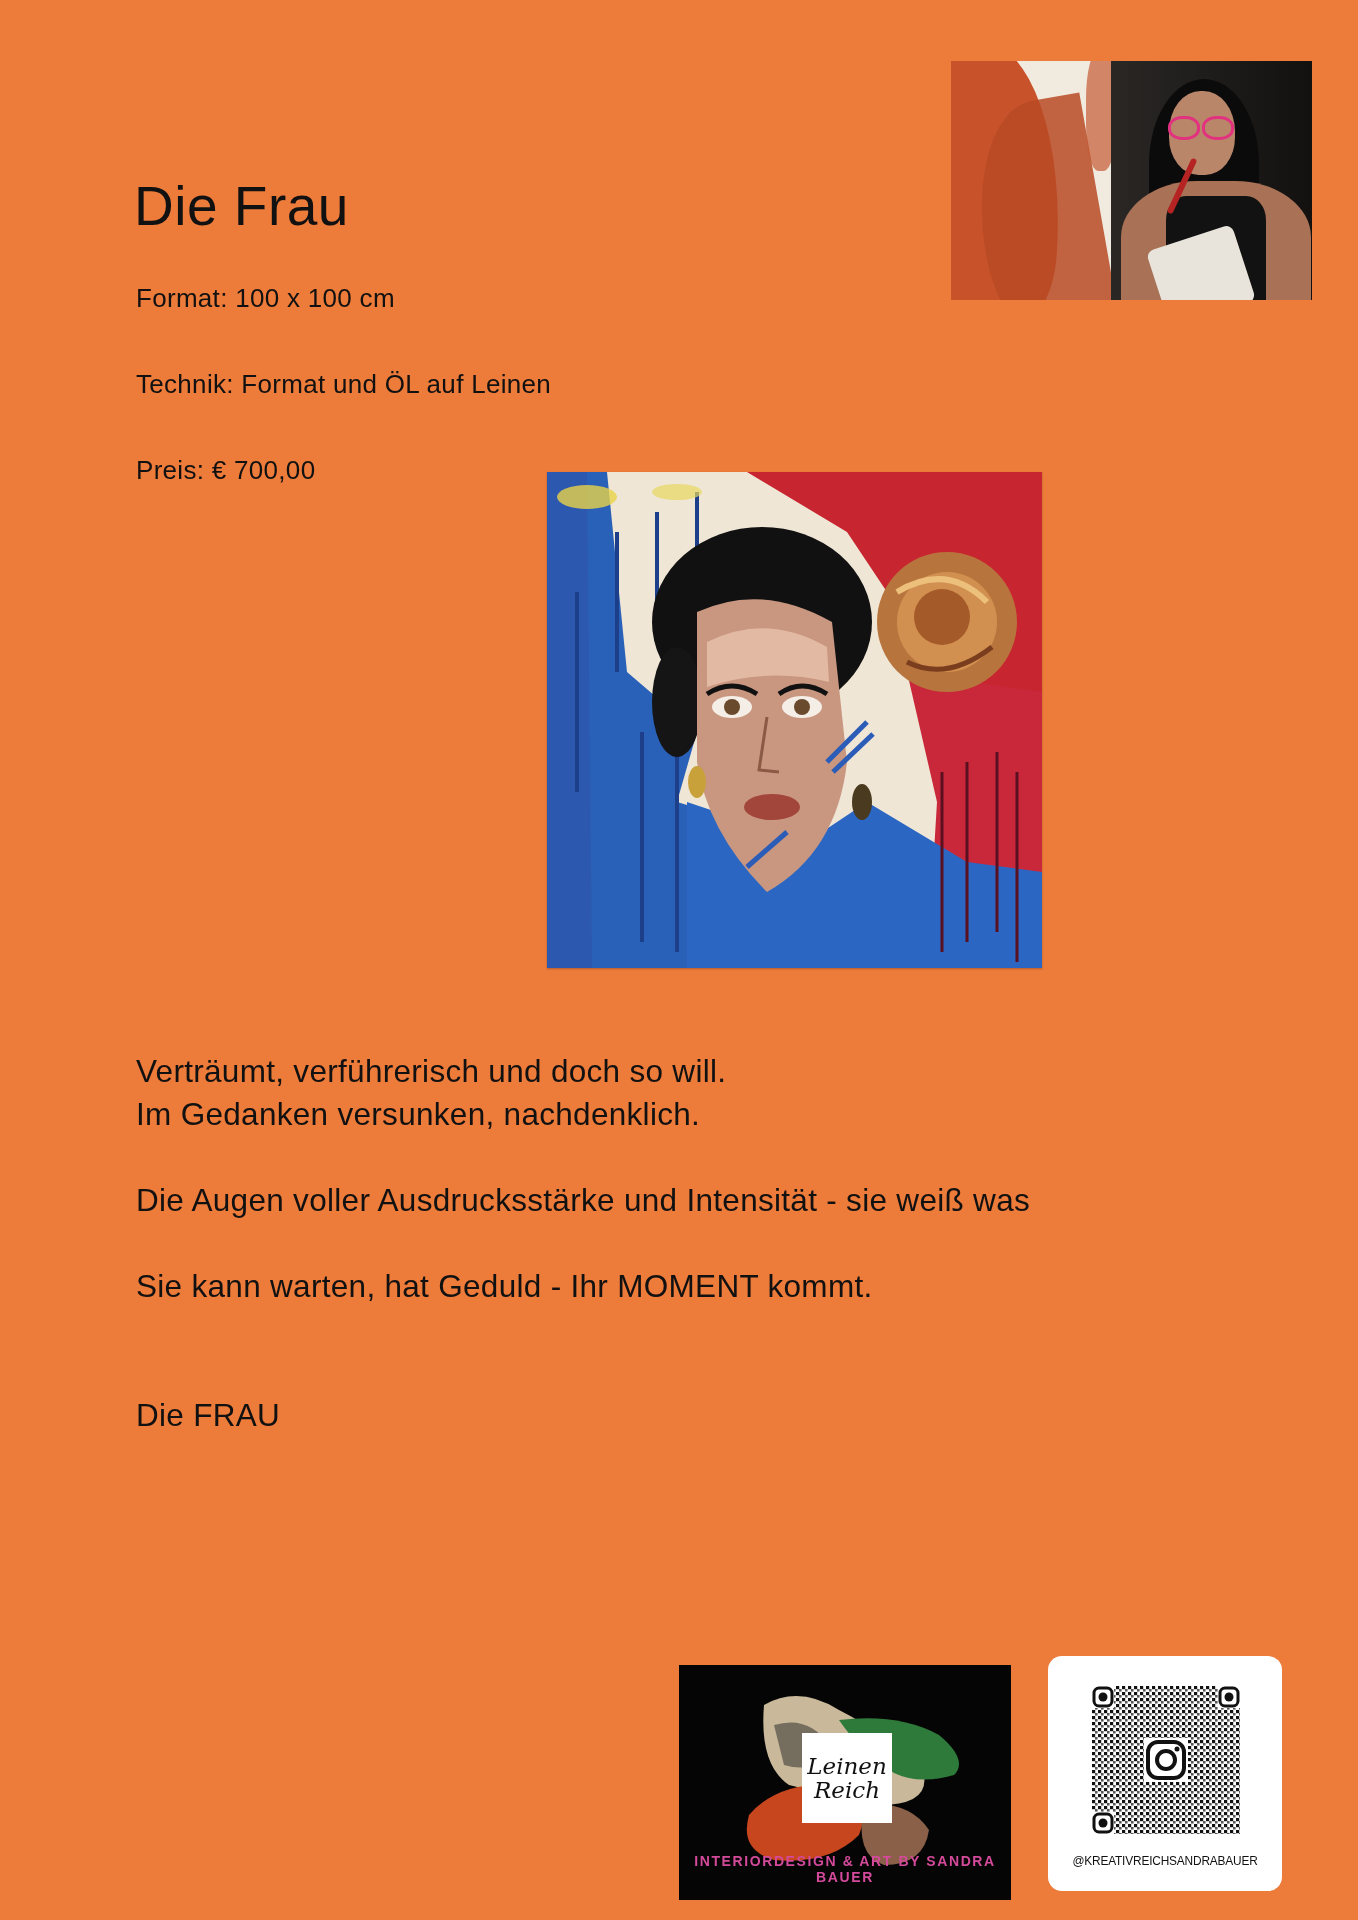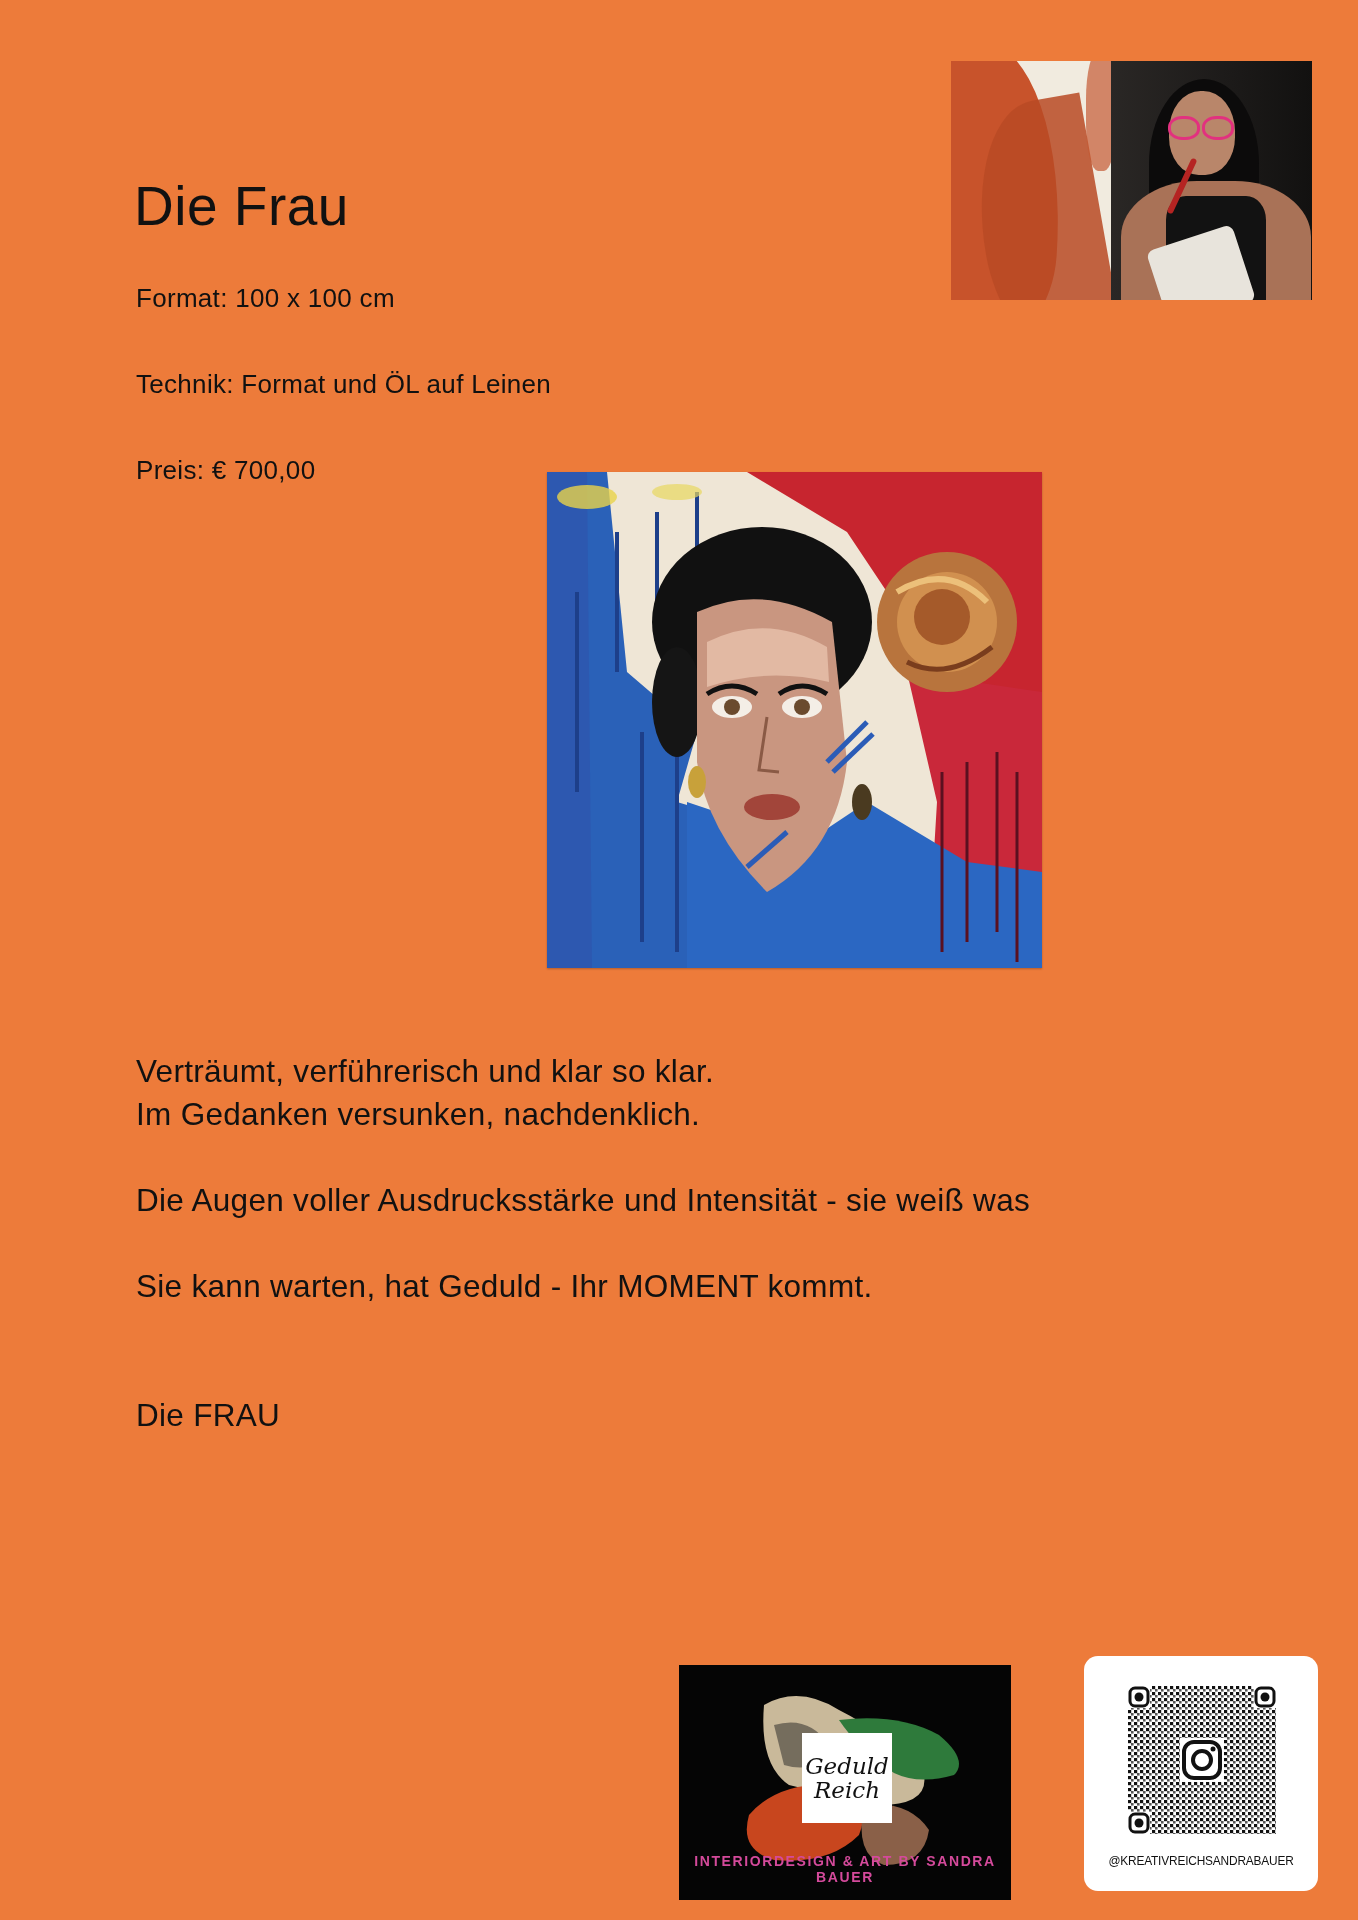--- a/index.html
+++ b/index.html
@@ -114,21 +114,21 @@
       position: absolute; left: 123px; top: 68px; width: 90px; height: 90px;
       background: #fff;
       display: flex; flex-direction: column; align-items: center; justify-content: center;
       font-family: "DejaVu Serif", serif; font-style: italic;
       font-size: 23px; line-height: 24px; color: #111;
     }
 
     
     .qr-card {
       left: 1048px; top: 1656px; width: 234px; height: 235px;
-      background: #fff; border-radius: 14px; margin-left: 36px;
+      background: #fff; border-radius: 14px;
     }
     .qr-card .qr {
       position: absolute; left: 44px; top: 30px; width: 148px; height: 148px;
     }
     .qr-card .handle {
       position: absolute; left: 0; right: 0; top: 197px;
       text-align: center; font-size: 13.5px; color: #111; letter-spacing: -0.2px;
       font-family: "Liberation Sans", "DejaVu Sans", sans-serif;
       transform: scaleX(0.88);
     }
@@ -217,41 +217,41 @@
     <circle cx="395" cy="145" r="28" fill="#a55a2a"></circle>
     <path d="M350,120 Q400,90 440,130" stroke="#ecc07a" stroke-width="6" fill="none"></path>
     <path d="M360,190 Q400,210 445,175" stroke="#7a3d1d" stroke-width="5" fill="none"></path>
 
     <ellipse cx="150" cy="310" rx="9" ry="16" fill="#c8a13a"></ellipse>
     <ellipse cx="315" cy="330" rx="10" ry="18" fill="#4a3a20"></ellipse>
   </svg>
 </div>
 
 <div class="abs desc">
-  <p>Verträumt, verführerisch und klar so klar.</p>
+  <p>Verträumt, verführerisch und doch so will.</p>
   <p>Im Gedanken versunken, nachdenklich.</p>
   <div class="gap"></div>
   <p>Die Augen voller Ausdrucksstärke und Intensität - sie weiß was</p>
   <div class="gap"></div>
   <p>Sie kann warten, hat Geduld - Ihr MOMENT kommt.</p>
   <div class="gap2"></div>
   <p>Die FRAU</p>
 </div>
 
 <div class="abs logo">
   <svg viewBox="0 0 332 235">
     <rect width="332" height="235" fill="#050505"></rect>
     <path d="M85,40 Q120,20 160,45 Q210,70 245,110 Q250,140 200,140 Q150,130 110,120 Q80,100 85,40 Z" fill="#c9b99a"></path>
     <path d="M95,60 Q130,50 150,80 Q140,110 105,100 Z" fill="#3d3b36" opacity=".6"></path>
     <path d="M160,55 Q220,48 260,70 Q290,95 275,110 Q240,120 215,108 Q180,85 160,55 Z" fill="#2e7a3b"></path>
     <path d="M70,150 Q100,115 160,120 Q195,130 180,170 Q150,200 95,195 Q60,185 70,150 Z" fill="#c8461e"></path>
     <path d="M185,140 Q230,135 250,165 Q245,200 205,200 Q175,190 185,140 Z" fill="#8a6048"></path>
   </svg>
   <div class="badge">
-    <span>Geduld</span>
+    <span>Leinen</span>
     <span>Reich</span>
   </div>
   <div class="tagline">INTERIORDESIGN &amp; ART BY SANDRA BAUER</div>
 </div>
 
 <div class="abs qr-card">
   <svg class="qr" viewBox="0 0 148 148">
     <defs>
       <pattern id="dots" width="6" height="6" patternUnits="userSpaceOnUse">
         <rect x="0" y="0" width="3.2" height="3.2" fill="#111"></rect>

